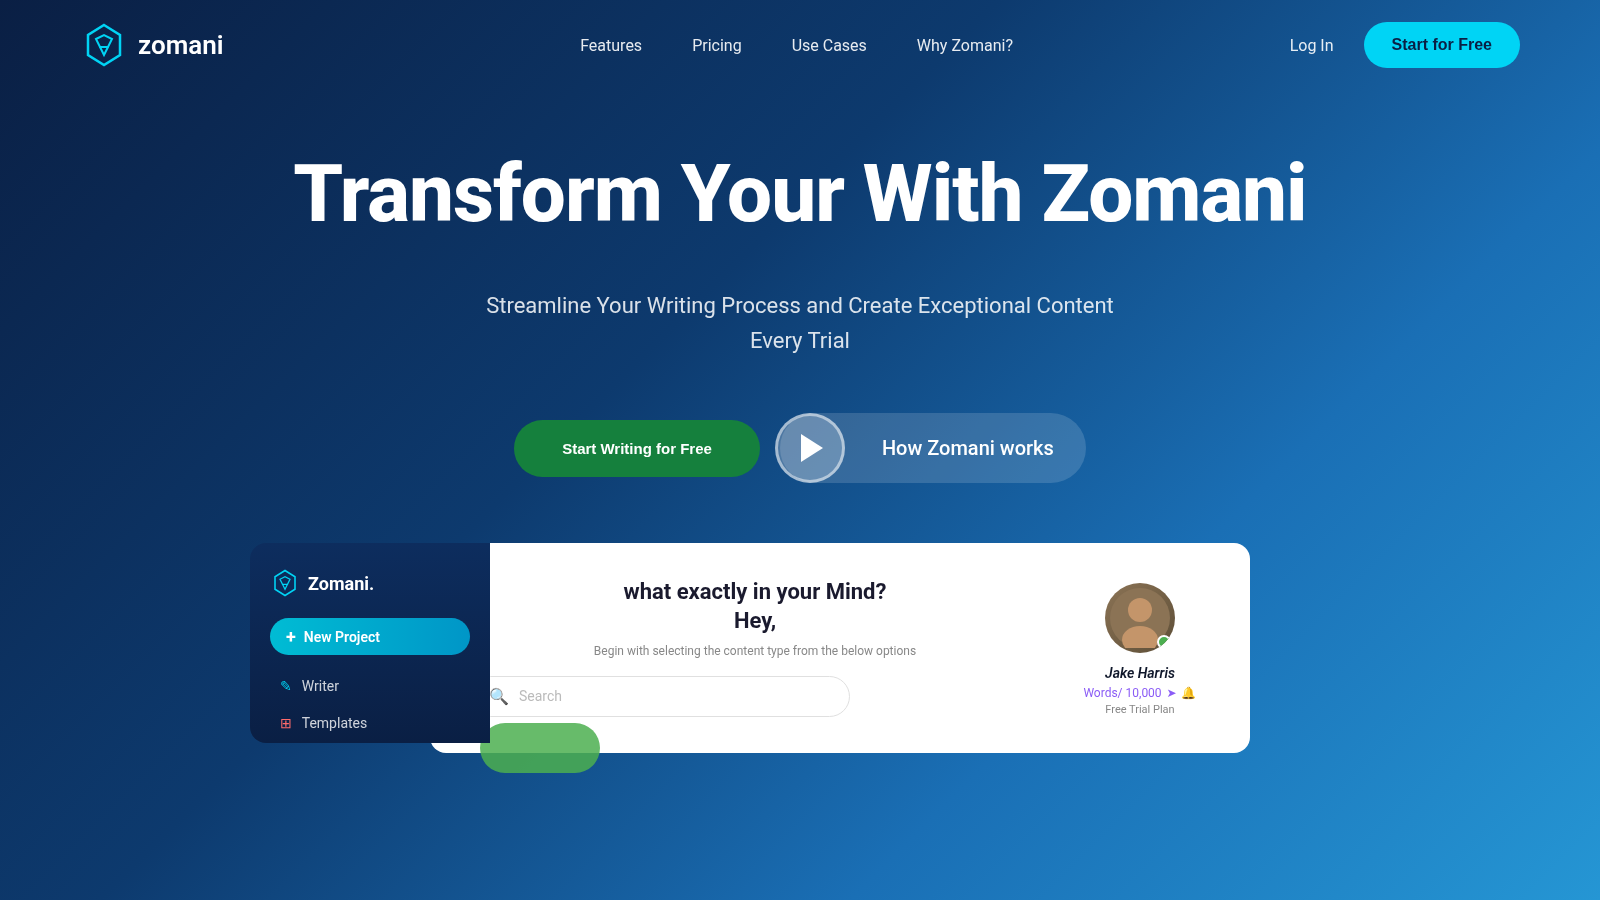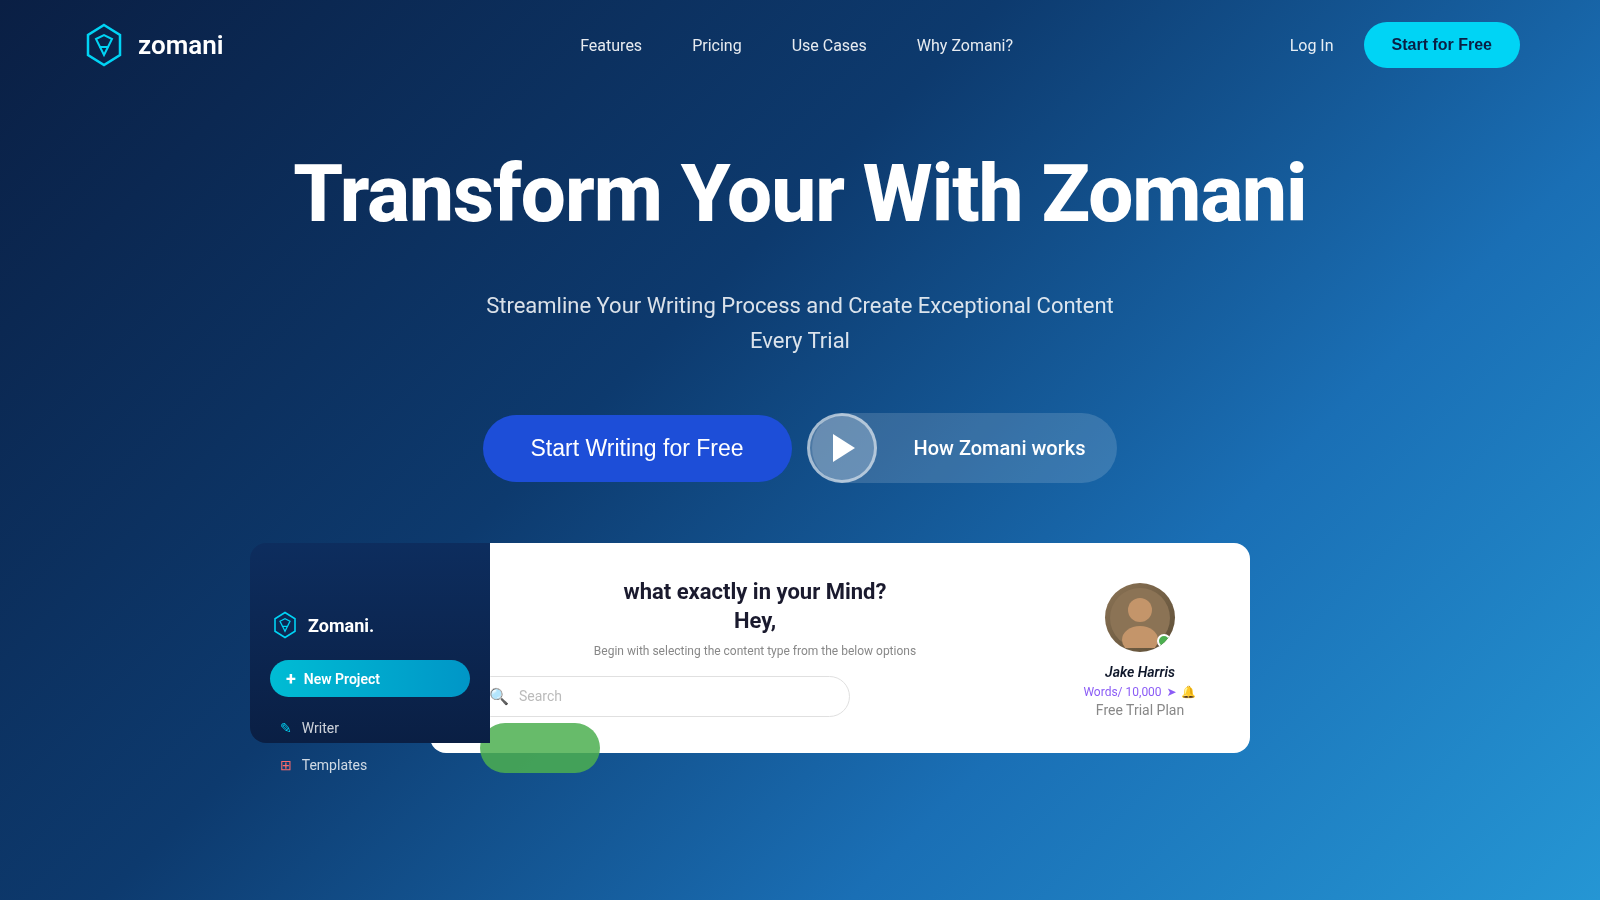--- a/index.html
+++ b/index.html
@@ -89,24 +89,24 @@
       margin-bottom: 55px;
     }
     .hero-buttons {
       display: flex;
       justify-content: center;
       align-items: center;
       gap: 20px;
       margin-bottom: 60px;
     }
     .cta-primary {
-      background: #1d4ed8;
-      color: white;
-      font-size: 23px;
-      font-weight: 400;
+      background: #15803d;
+      color: white;
+      font-size: 15px;
+      font-weight: 700;
       padding: 20px 48px;
       border-radius: 40px;
       border: none;
       cursor: pointer;
     }
     .cta-secondary {
       display: flex;
       align-items: center;
       gap: 17px;
       background: rgba(255,255,255,0.15);
@@ -158,21 +158,20 @@
       border-radius: 16px 0 0 16px;
       padding: 25px 20px;
       height: 200px;
       z-index: 2;
     }
     .sidebar-logo-row {
       display: flex;
       align-items: center;
       gap: 8px;
       margin-bottom: 20px;
-      margin-top: 42px;
     }
     .sidebar-logo-text {
       font-size: 18px;
       font-weight: 700;
       color: white;
     }
     .sidebar-new-project {
       background: linear-gradient(90deg, #00bcd4, #0096c7);
       border-radius: 20px;
       padding: 8px 16px;
@@ -273,21 +272,21 @@
     }
     .avatar-words {
       font-size: 12px;
       color: #8b5cf6;
       display: flex;
       align-items: center;
       gap: 5px;
       margin-bottom: 3px;
     }
     .avatar-plan {
-      font-size: 14px;
+      font-size: 11px;
       color: #888;
     }
     .green-blob {
       position: absolute;
       bottom: -20px;
       left: 50px;
       width: 120px;
       height: 50px;
       background: #4caf50;
       border-radius: 25px;

